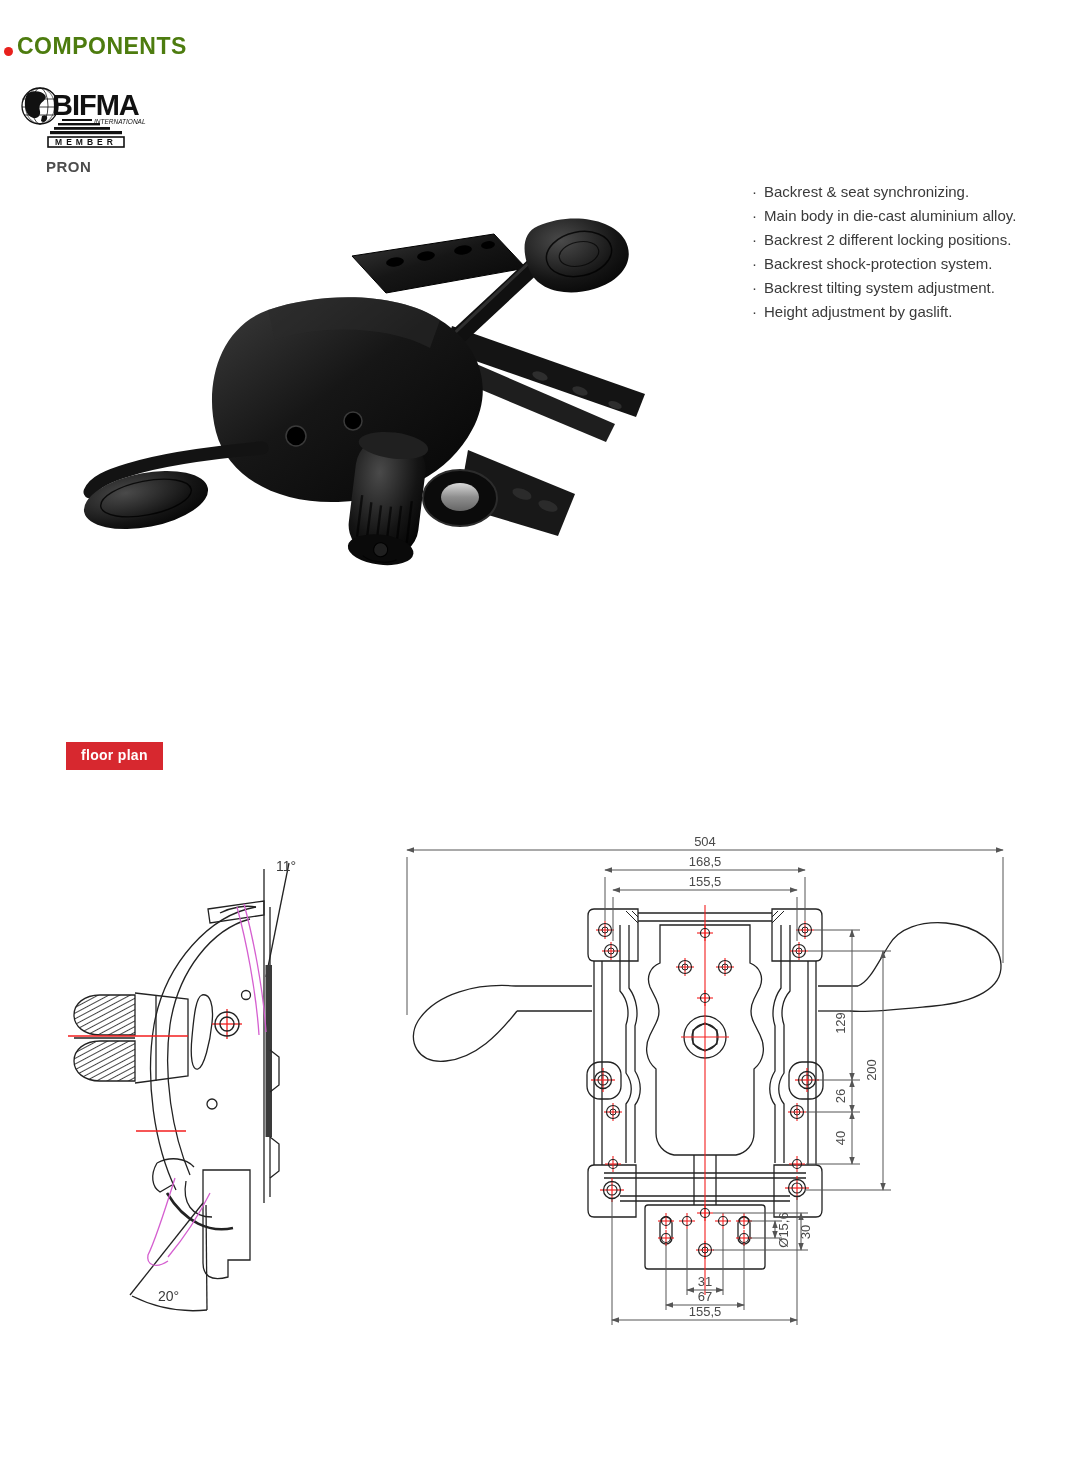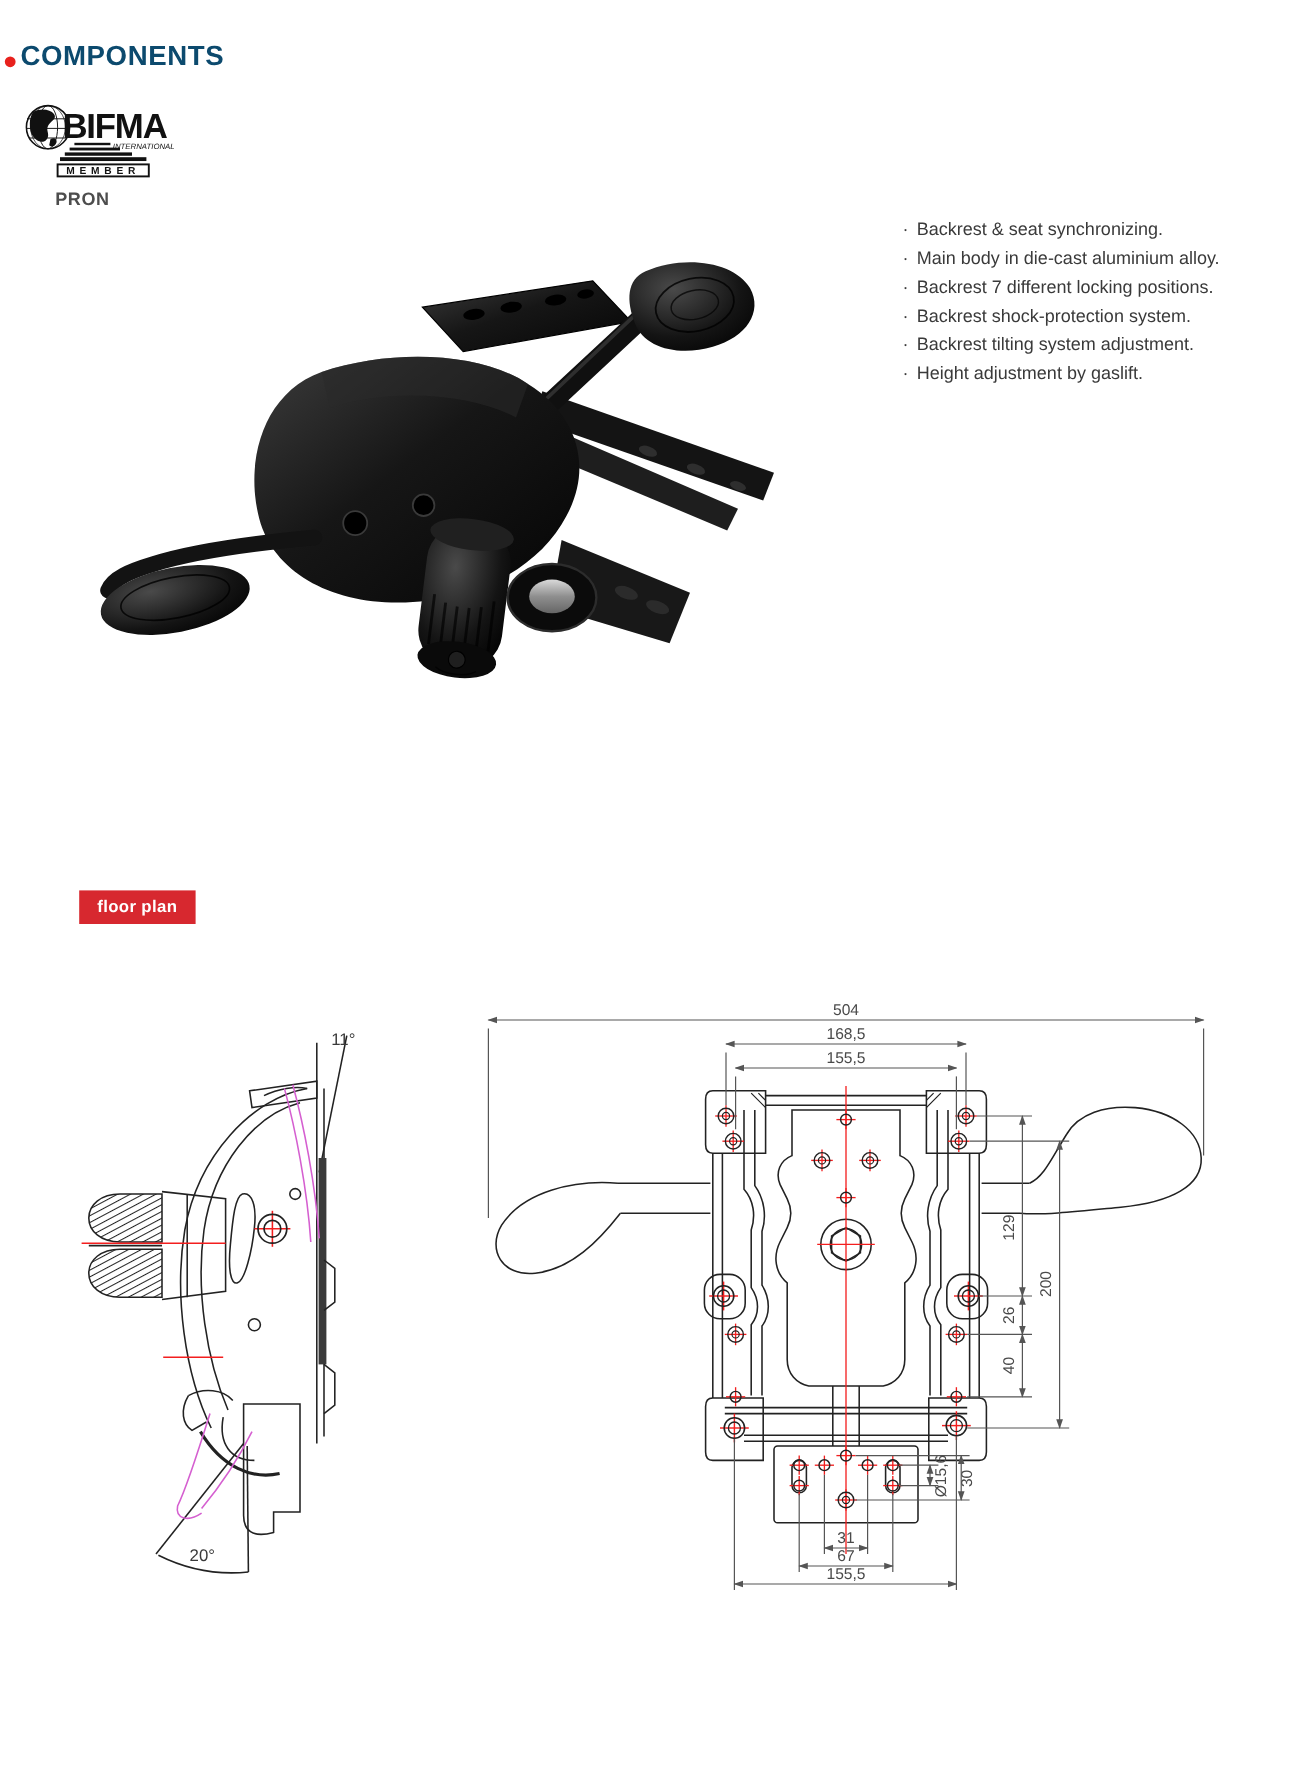--- a/index.html
+++ b/index.html
@@ -1,21 +1,21 @@
 <!DOCTYPE html>
 <html><head>
 <meta charset="utf-8">
 <style>
   html,body{margin:0;padding:0;background:#fff;}
   .page{position:relative;width:1086px;height:1476px;background:#ffffff;
         font-family:"Liberation Sans",sans-serif;overflow:hidden;}
   
   .hdr-dot{position:absolute;left:4px;top:47px;width:9px;height:9px;border-radius:50%;background:#e8211d;}
   .hdr-title{position:absolute;left:17px;top:33px;margin:0;font-size:23px;font-weight:700;
-             letter-spacing:.5px;color:#0c4a6e;}
+             letter-spacing:.5px;color:#4d7c0f;}
   
   .bifma{position:absolute;left:18px;top:84px;width:130px;height:66px;}
   .pron{position:absolute;left:46px;top:158px;font-size:15px;font-weight:700;color:#4d4d4d;letter-spacing:.5px;}
   
   .photo{position:absolute;left:70px;top:198px;width:580px;height:410px;}
   
   .features{position:absolute;left:752px;top:180px;margin:0;padding:0;list-style:none;}
   .features li{font-size:15px;color:#3a3a3a;line-height:24px;white-space:nowrap;}
   .features .b{margin-right:7px;}
   
@@ -137,21 +137,21 @@
       <g>
         <ellipse cx="390" cy="300" rx="37" ry="28" fill="#0b0b0b" stroke="#2c2c2c" stroke-width="2"></ellipse>
         <ellipse cx="390" cy="299" rx="19" ry="14" fill="url(#gSilver)"></ellipse>
       </g>
     </svg>
   </div>
 
   <ul class="features">
     <li><span class="b">·</span><span>Backrest &amp; seat synchronizing.</span></li>
     <li><span class="b">·</span><span>Main body in die-cast aluminium alloy.</span></li>
-    <li><span class="b">·</span><span>Backrest 7 different locking positions.</span></li>
+    <li><span class="b">·</span><span>Backrest 2 different locking positions.</span></li>
     <li><span class="b">·</span><span>Backrest shock-protection system.</span></li>
     <li><span class="b">·</span><span>Backrest tilting system adjustment.</span></li>
     <li><span class="b">·</span><span>Height adjustment by gaslift.</span></li>
   </ul>
 
   <div class="badge">
     <span>floor plan</span>
   </div>
 
   <div class="sideview">

